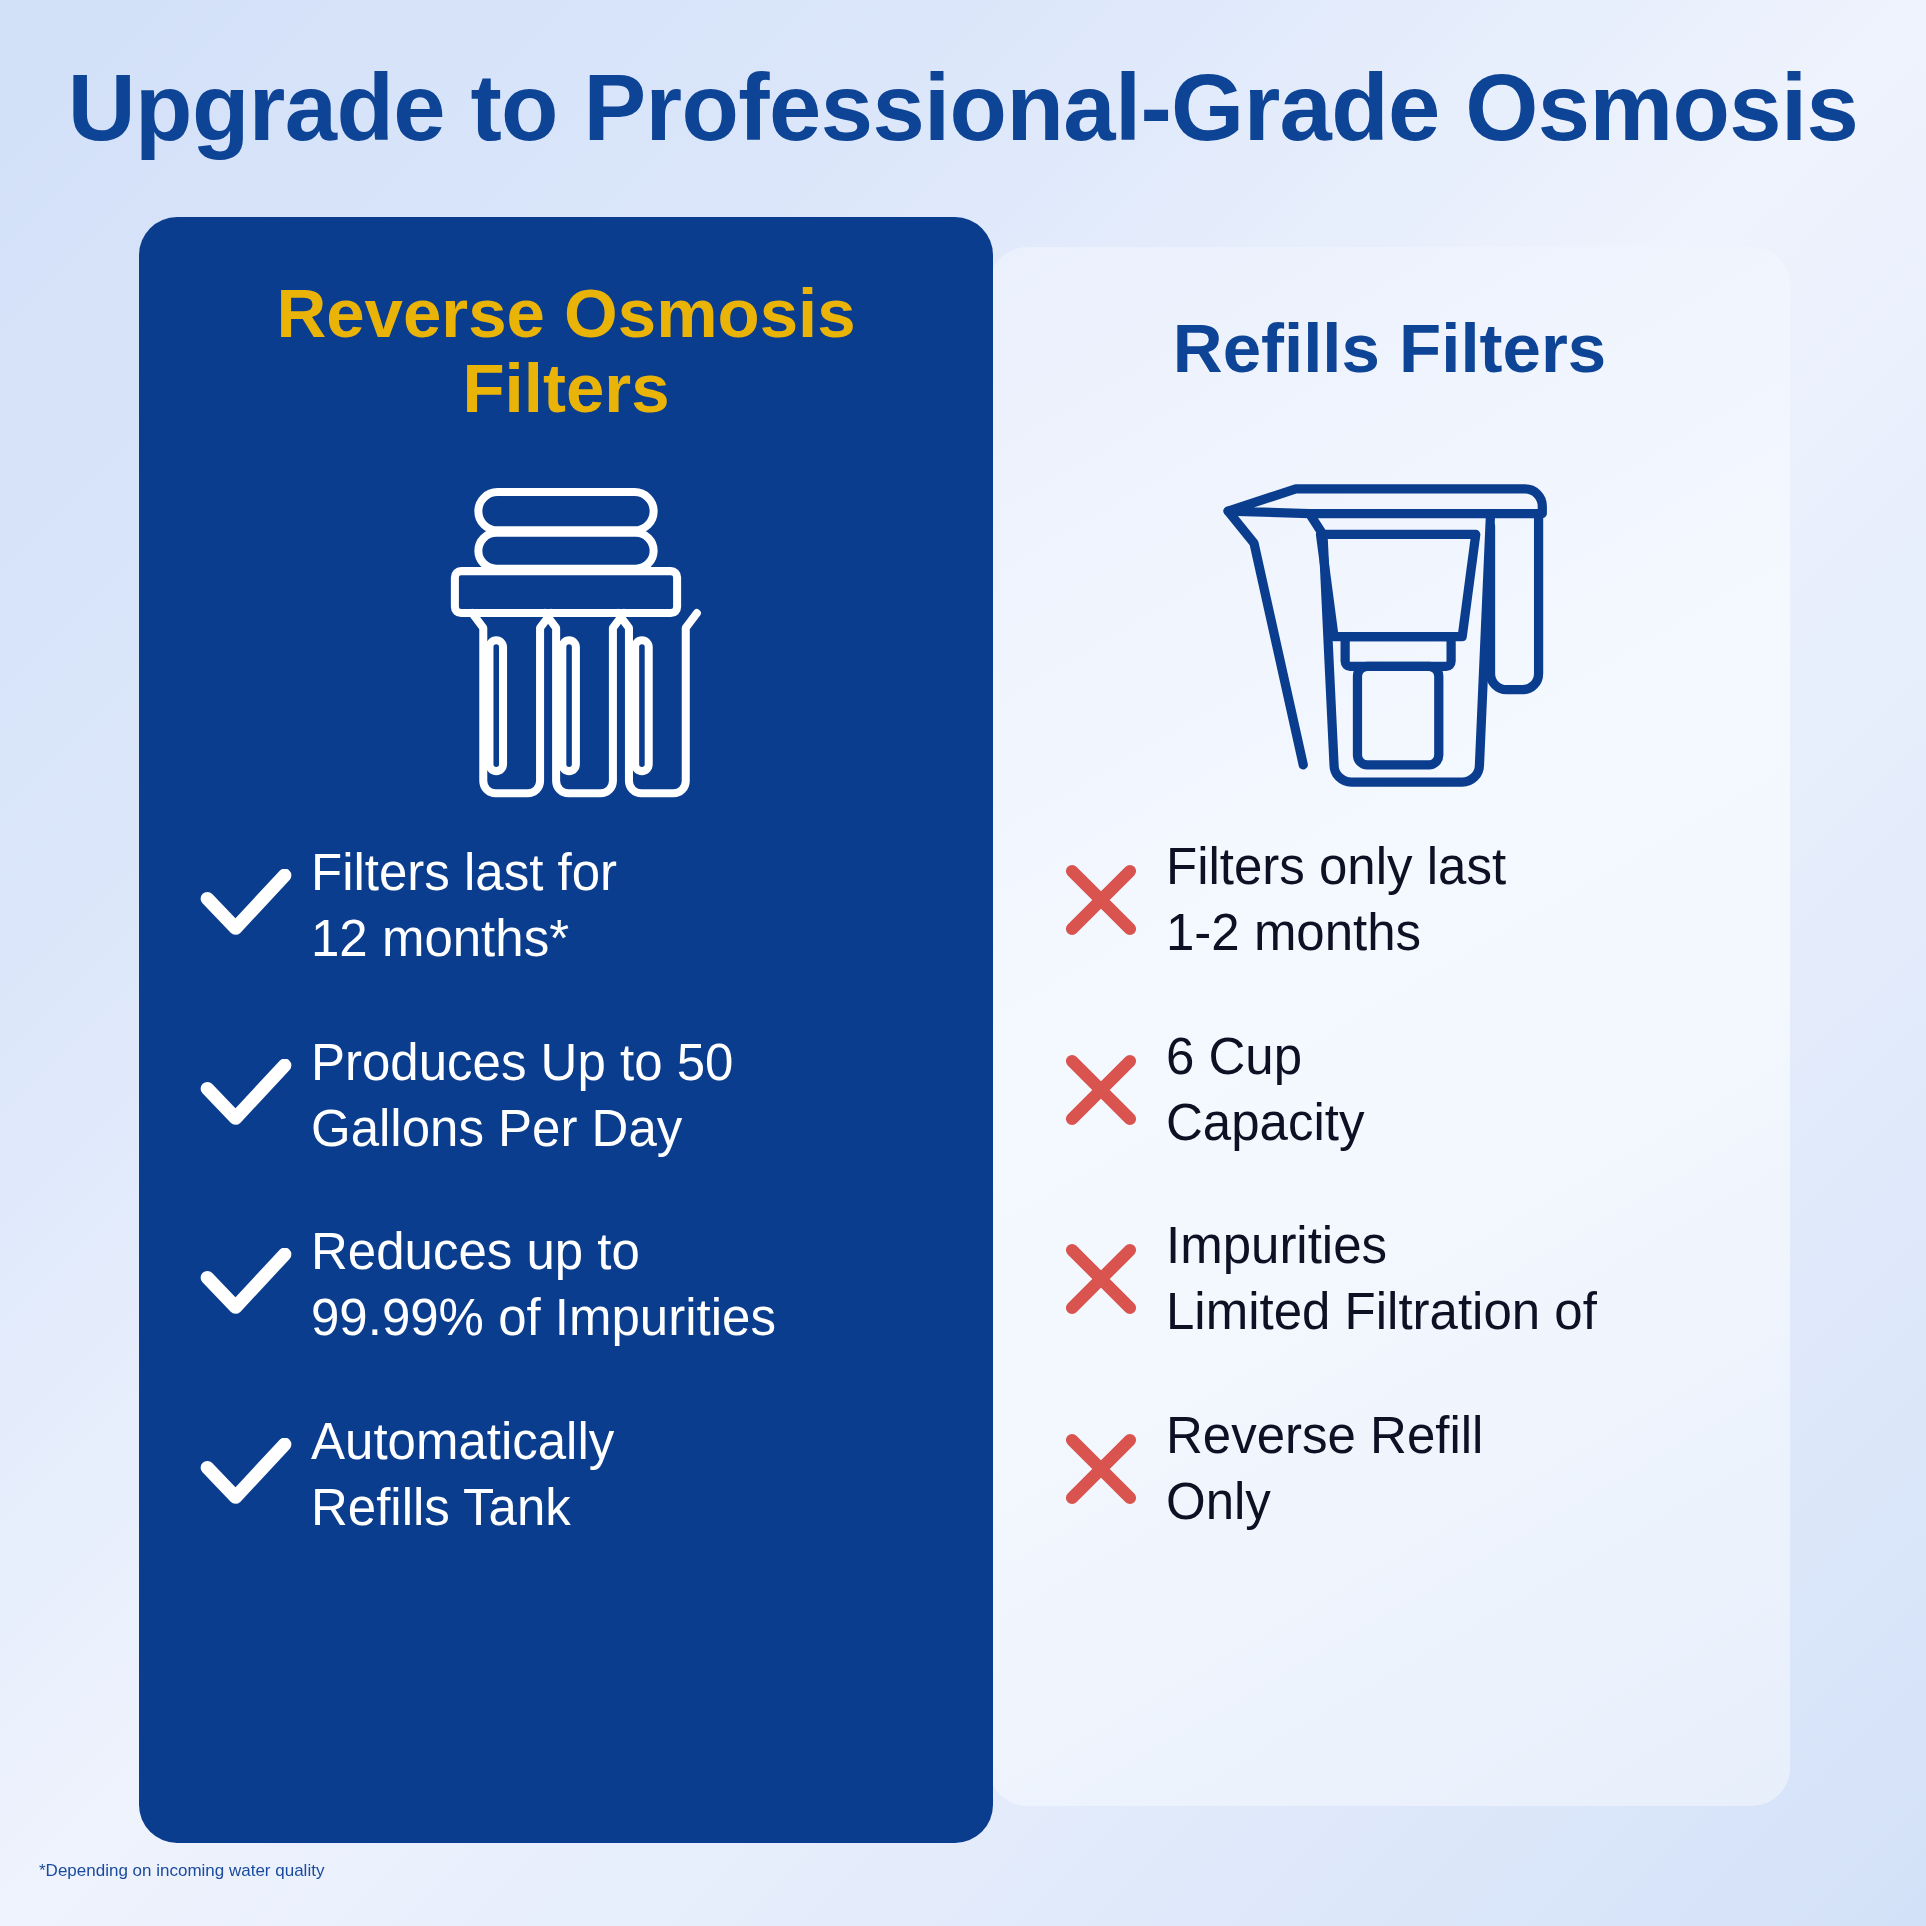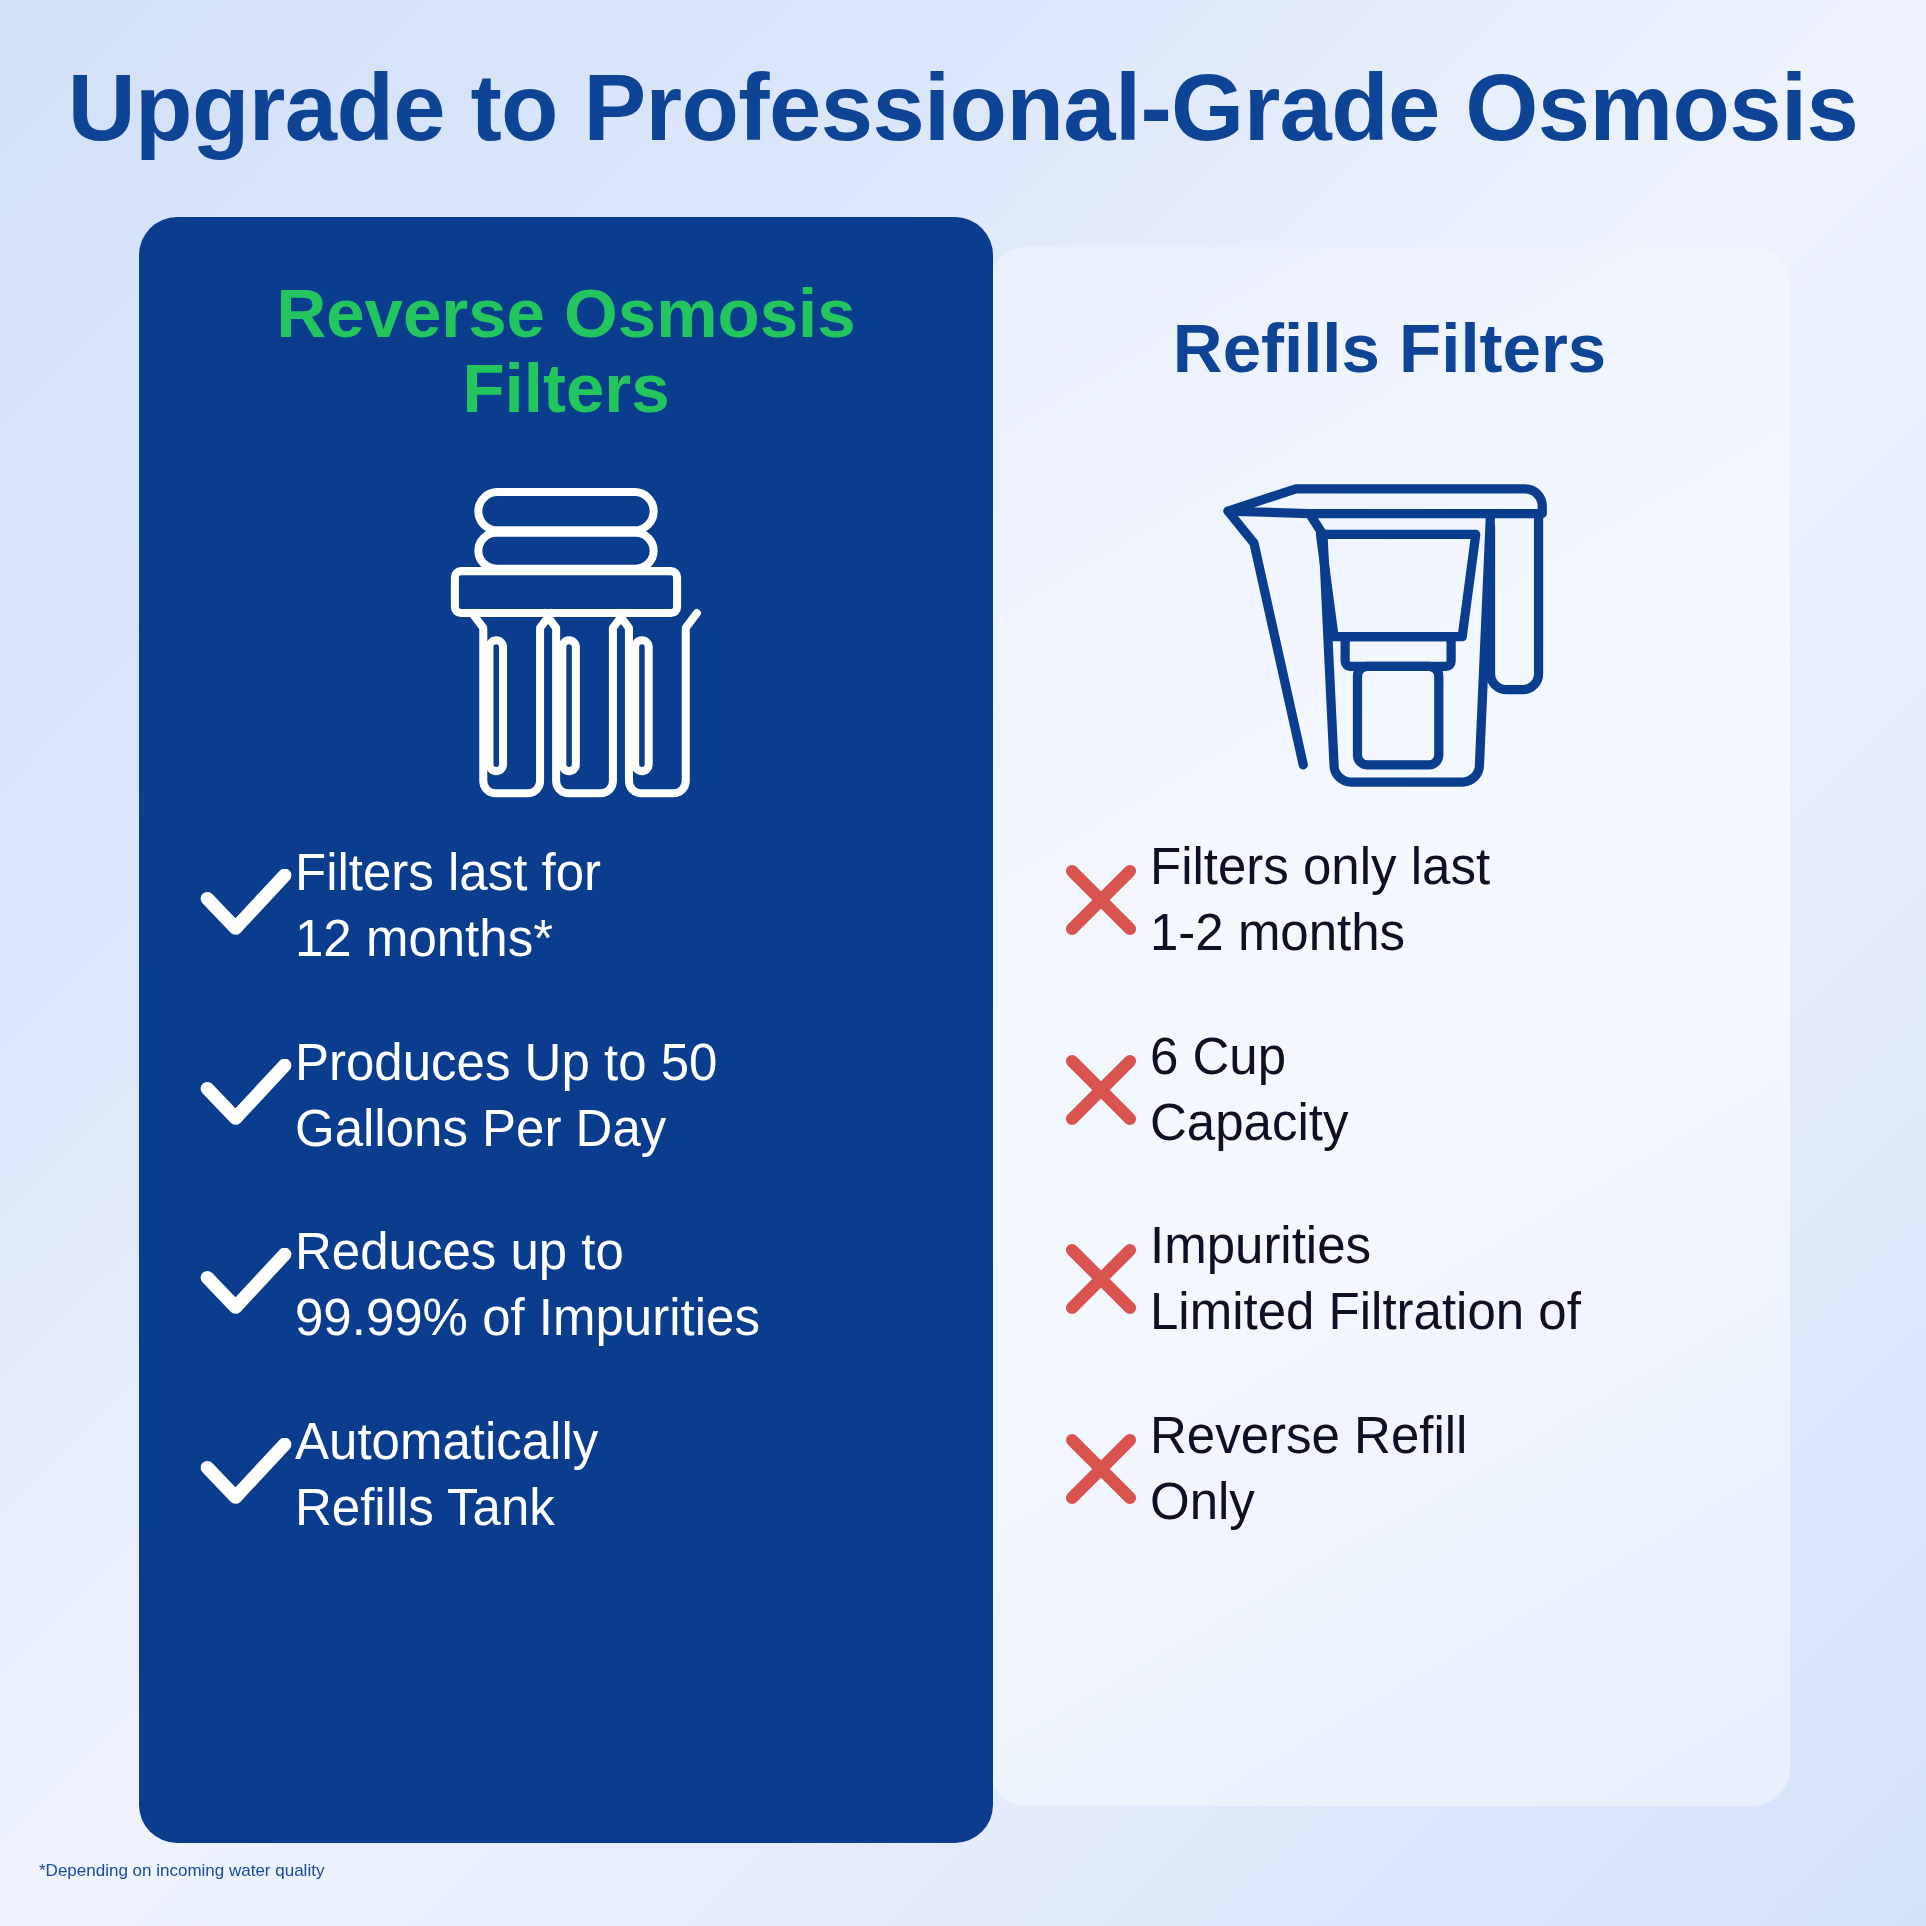--- a/index.html
+++ b/index.html
@@ -65,21 +65,21 @@
     position: absolute;
     left: 0;
     right: 0;
     text-align: center;
     font-weight: 700;
     line-height: 1.08;
   }
 
   .card-ro .card-header {
     top: 60px;
-    color: #22c55e;
+    color: #eab308;
     font-size: 69px;
     padding: 0 62px;
   }
 
   .card-pitcher .card-header {
     top: 65px;
     color: #0e4496;
     font-size: 69px;
     padding: 0 37px;
   }
@@ -139,20 +139,21 @@
     height: 99px;
     display: flex;
     align-items: center;
     justify-content: center;
   }
 
   .feature-text {
     font-size: 51px;
     line-height: 1.30;
     font-weight: 400;
+    margin-left: 16px;
   }
 
   .card-ro .feature-text {
     color: #ffffff;
   }
 
   .card-pitcher .feature-text {
     color: #101024;
   }
 

